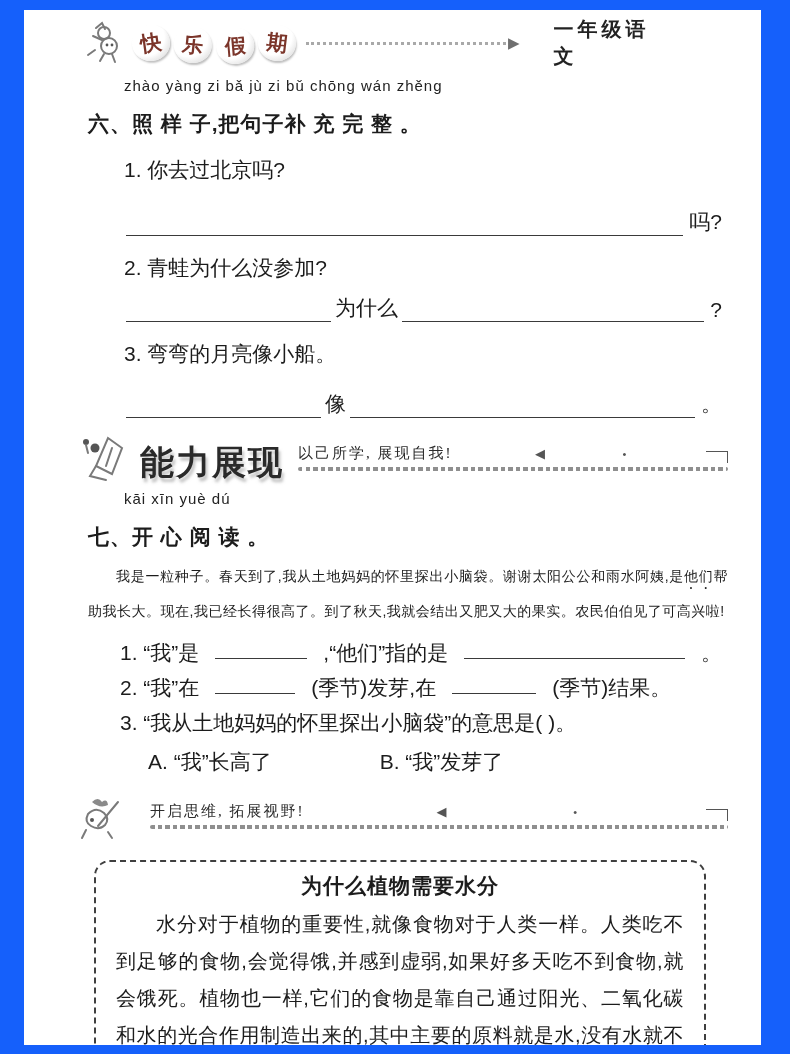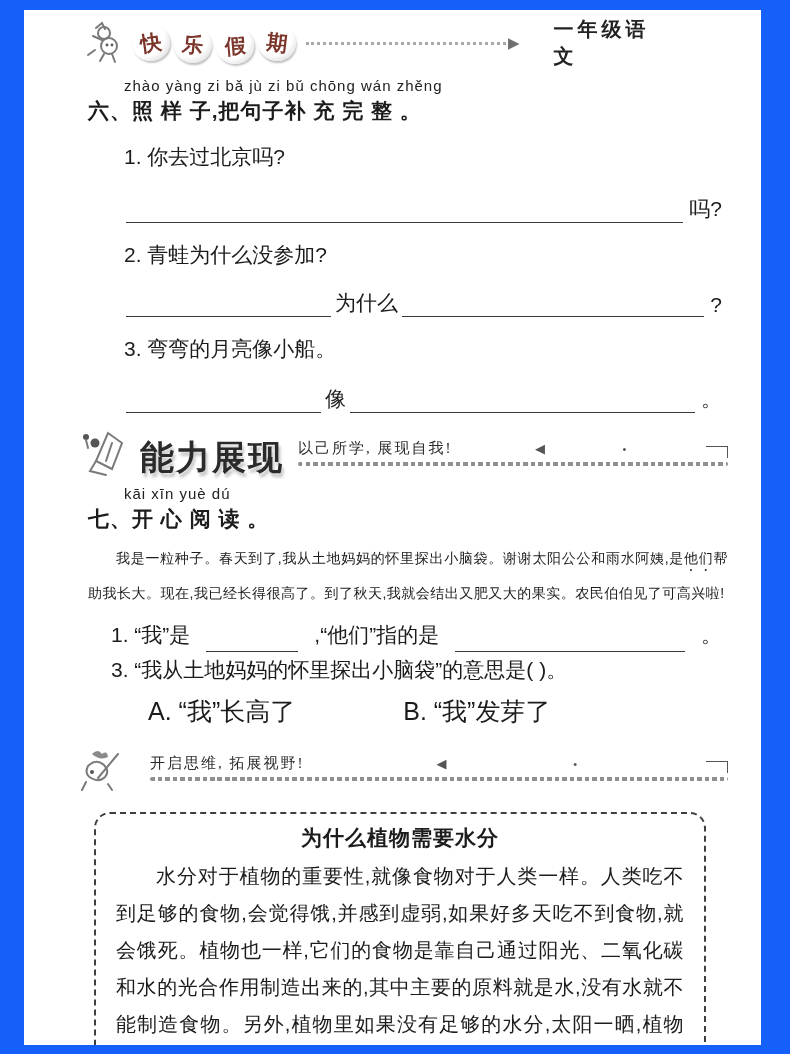--- a/index.html
+++ b/index.html
@@ -40,29 +40,29 @@
   .bubble:nth-child(3){ transform:rotate(-5deg) translateY(3px); }
   .bubble:nth-child(4){ transform:rotate(7deg); }
   .dotline { flex:0 0 200px; height:0; border-bottom:3px dotted #a9a9a9; margin:0 2px 0 10px; }
   .dot-arrow { color:#6f6f6f; font-size:15px; margin-right:6px; }
   .grade-label { font-size:20px; font-weight:bold; letter-spacing:4px; color:#222; margin-left:28px; margin-right:58px; font-family:"Liberation Serif","DejaVu Serif",serif; }
 
   
   .pinyin { font-size:15px; color:#222; letter-spacing:1px; }
   .pinyin.p1 { margin-left:36px; margin-top:11px; }
   .pinyin.p2 { margin-left:36px; margin-top:2px; }
-  .sec-heading { font-size:21px; font-weight:bold; margin-top:3px; letter-spacing:1px; }
+  .sec-heading { font-size:21px; font-weight:bold; margin-top:16px; letter-spacing:1px; }
   .item-label { font-size:21px; margin-left:36px; margin-top:18px; }
   .answer-line { display:flex; align-items:flex-end; margin-left:38px; margin-right:6px; font-size:21px; }
   .blank { border-bottom:1.5px solid #3a3a3a; height:24px; display:inline-block; }
   .grow { flex:1 1 auto; }
   .ans-mid { padding:0 4px; }
   .ans-suffix { padding-left:6px; white-space:nowrap; }
   .al1 { margin-top:24px; }
-  .al2 { margin-top:20px; }
+  .al2 { margin-top:12px; }
   .al3 { margin-top:22px; }
 
   
   .banner { display:flex; align-items:flex-start; margin-top:16px; margin-left:-10px; height:54px; }
   .banner-icon { width:58px; height:50px; flex:0 0 auto; }
   .banner-title {
     font-size:34px; font-weight:bold; letter-spacing:2px; color:#2a2a2a;
     margin:6px 0 0 4px; text-shadow:2px 4px 3px rgba(150,150,150,.55);
   }
   .banner-rest { flex:1 1 auto; display:flex; flex-direction:column; margin-left:14px; margin-top:10px; }
@@ -75,24 +75,24 @@
 
   
   .passage {
     margin-top:8px; font-size:14px; line-height:35px;
     text-align:justify; text-indent:2em; letter-spacing:.5px;
   }
   .emph {
     -webkit-text-emphasis:filled dot #1c1c1c; text-emphasis:filled dot #1c1c1c;
     -webkit-text-emphasis-position:under right; text-emphasis-position:under right;
   }
-  .q-line { font-size:21px; margin-left:23px; line-height:35px; display:flex; align-items:flex-end; margin-right:6px;gap:16px; }
+  .q-line { font-size:21px; margin-left:32px; line-height:35px; display:flex; margin-right:6px;gap:16px; }
   .q-line .txt { white-space:nowrap; }
   .q1 { margin-top:6px; }
-  .options-row { display:flex; gap:108px; font-size:25px; margin-left:60px; margin-top:8px; }
+  .options-row { display:flex; gap:108px; font-size:21px; margin-left:60px; margin-top:8px; }
 
   
   .info-box {
     margin-top:14px; margin-left:6px; width:612px;
     border:2.5px dashed #3f3f3f; border-radius:16px;
     padding:10px 20px 12px 20px;
   }
   .info-title { text-align:center; font-size:21px; font-weight:bold; letter-spacing:1px; }
   .info-body { margin-top:6px; font-size:20px; line-height:37px; text-align:justify; text-indent:2em; letter-spacing:.5px; }
   svg .ln { stroke:#7a7a7a; stroke-width:2; fill:none; stroke-linecap:round; }
@@ -174,20 +174,27 @@
     <div class="passage"><span>我是一粒种子。春天到了,我从土地妈妈的怀里探出小脑袋。谢谢太阳公公和雨水阿姨,是</span><span class="emph">他们</span><span>帮助我长大。现在,我已经长得很高了。到了秋天,我就会结出又肥又大的果实。农民伯伯见了可高兴啦!</span></div>
 
     <div class="q-line q1">
       <span class="txt">1. “我”是</span>
       <span class="blank" style="width:92px"></span>
       <span class="txt">,“他们”指的是</span>
       <span class="blank grow"></span>
       <span class="txt">。</span>
     </div>
     <div class="q-line">
+      <span class="txt">2. “我”在</span>
+      <span class="blank" style="width:80px"></span>
+      <span class="txt">(季节)发芽,在</span>
+      <span class="blank" style="width:84px"></span>
+      <span class="txt">(季节)结果。</span>
+    </div>
+    <div class="q-line">
       <span class="txt">3. “我从土地妈妈的怀里探出小脑袋”的意思是(        )。</span>
     </div>
     <div class="options-row">
       <span>A. “我”长高了</span>
       <span>B. “我”发芽了</span>
     </div>
 
     <div class="banner">
       <svg class="banner-icon" viewBox="0 0 58 50">
         <path class="ln" d="M10 22 q-4 8 3 12 q8 5 14 -1 q5 -6 -1 -12 q-8 -7 -16 1 z"></path>

